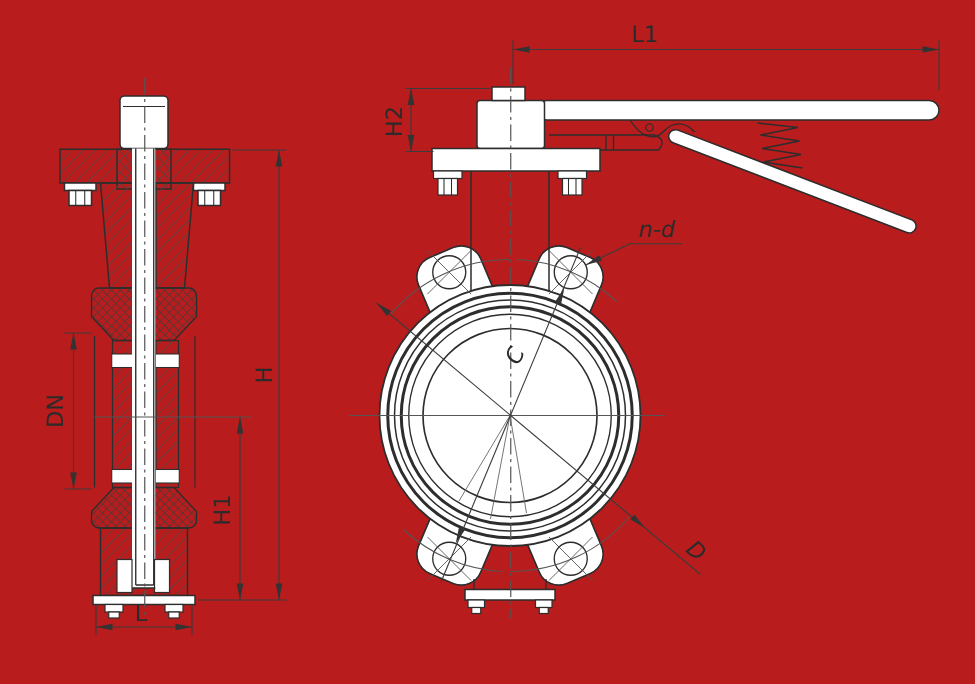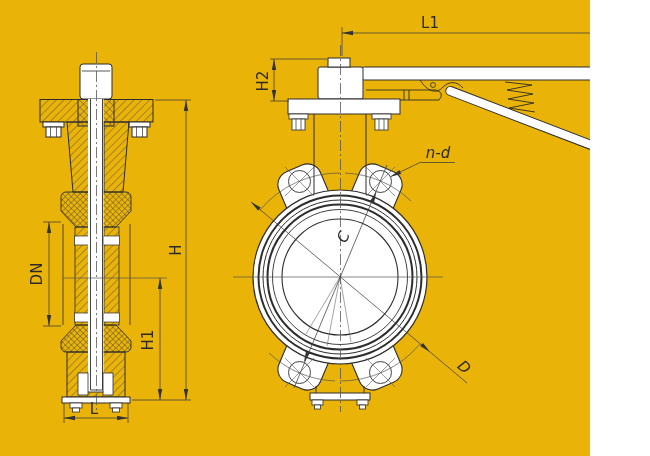--- a/index.html
+++ b/index.html
@@ -1,16 +1,16 @@
 <!DOCTYPE html>
 <html><head>
 <meta charset="utf-8">
 <style>
   html,body{margin:0;padding:0;background:#fff;}
-  .stage{width:590px;height:456px;background:#eab308;position:relative;overflow:hidden;}
+  .stage{width:650px;height:456px;background:#b91c1c;position:relative;overflow:hidden;}
   svg{display:block;}
   text{font-family:"DejaVu Sans","Liberation Sans",sans-serif;fill:#2b2b2b;}
   .dim-label{font-size:15px;}
   .dim-label.it{font-style:italic;}
 </style>
 </head>
 <body>
 
 <div class="stage">
 <svg width="650" height="456" viewBox="0 0 650 456">

